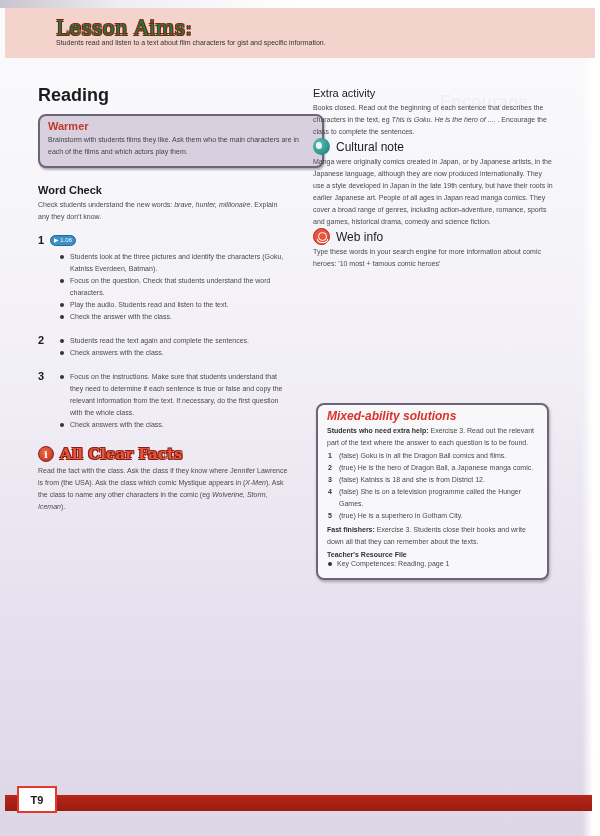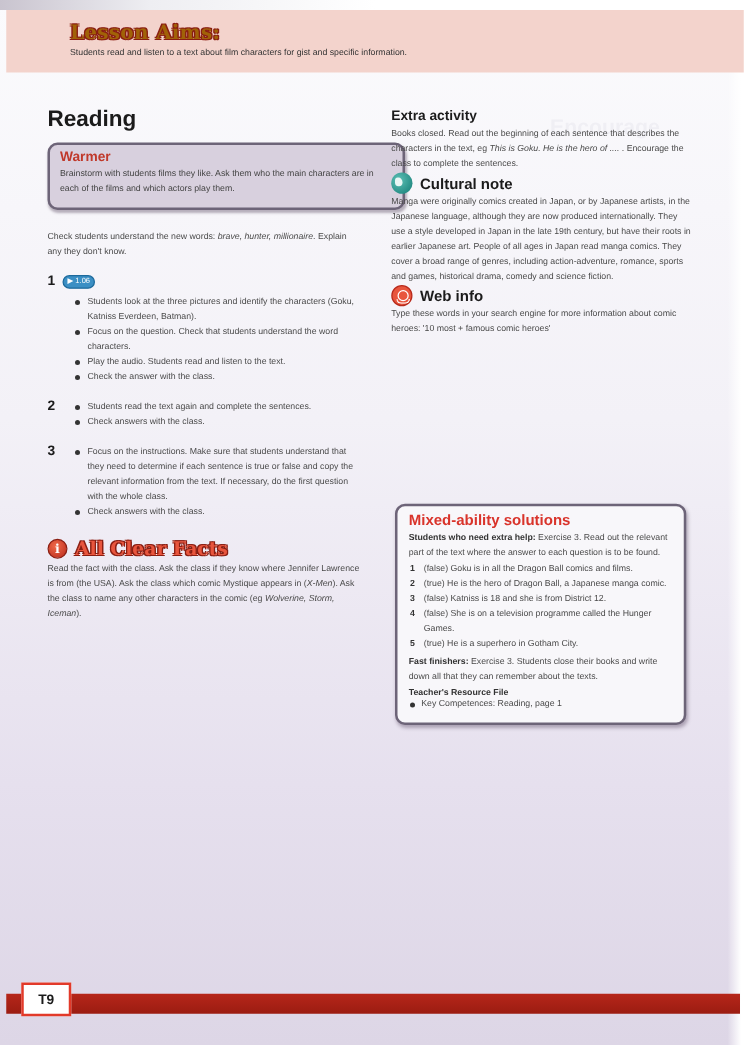--- a/index.html
+++ b/index.html
@@ -17,22 +17,22 @@
     .top-strip {
       position:absolute; left:0; top:0; width:600px; height:8px;
       background: linear-gradient(90deg, #c9c4cf 0%, #eeeef2 20%, #ffffff 50%);
     }
     .aims-band {
       position:absolute; left:5px; top:8px; width:590px; height:50px;
       background:#f3d3cc;
     }
     .aims-title {
       position:absolute; left:51px; top:8px;
-      font-family:"DejaVu Serif", serif; font-weight:bold; font-size:16px;
-      color:#a16207;
+      font-family:"DejaVu Serif", serif; font-weight:normal; font-size:20px;
+      color:#15803d;
       text-shadow: -1px -1px 0 #8a1e12, 1px -1px 0 #8a1e12, -1px 1px 0 #8a1e12, 1px 1px 0 #8a1e12;
       letter-spacing:0.2px;
     }
     .aims-text {
       position:absolute; left:51px; top:31px;
       font-size:7px; color:#333;
     }
 
     .col-left { position:absolute; left:38px; top:85px; width:250px; }
     .col-right { position:absolute; left:313px; top:87px; width:240px; }
@@ -79,21 +79,21 @@
       display:flex; align-items:center; justify-content:center;
       border:1px solid #8a1e12;
     }
     .facts-title {
       margin-left:6px;
       font-family:"DejaVu Serif", serif; font-weight:bold; font-size:15px;
       color:#e8553d;
       text-shadow: -1px -1px 0 #8a1e12, 1px -1px 0 #8a1e12, -1px 1px 0 #8a1e12, 1px 1px 0 #8a1e12;
     }
 
-    .h-extra { font-size:11px; font-weight:bold; color:#1b1b1b; }
+    .h-extra { font-size:11px; font-weight:normal; color:#1b1b1b; }
     .icon-head { display:flex; align-items:center; margin-top:0; }
     .globe-icon {
       width:17px; height:17px; border-radius:50%;
       background: radial-gradient(circle at 35% 35%, #5cc0b5, #137b74);
       position:relative;
     }
     .globe-icon::after {
       content:""; position:absolute; left:3px; top:4px; width:6px; height:7px;
       background:#e9f6f4; border-radius:40% 60% 50% 50%;
     }
@@ -111,21 +111,21 @@
     }
     .icon-head .h-extra { margin-left:6px; font-size:12px; }
 
     .mixed-box {
       position:absolute; left:316px; top:403px; width:233px;
       background:#f8f7fa;
       border:2px solid #6d6478; border-radius:8px;
       padding:4px 8px 8px 9px;
       box-shadow: 1px 2px 3px rgba(60,40,70,0.35);
     }
-    .mixed-title { font-size:12px; font-weight:bold; color:#d9342b; }
+    .mixed-title { font-size:12px; font-weight:bold; color:#d9342b;font-style:italic; }
     .mixed-box .body-text { margin-top:2px; }
     .mixed-box b { font-weight:bold; color:#333; }
     .answer-list { list-style:none; margin-top:1px; }
     .answer-list li { position:relative; padding-left:12px; font-size:7px; line-height:12px; color:#4a4a4a; }
     .answer-list li .n { position:absolute; left:1px; top:0; font-weight:bold; color:#333; }
     .selfstudy-title { font-size:12px; font-weight:bold; color:#d9342b; margin-top:6px; }
     .trf-label { font-size:7px; font-weight:bold; color:#333; margin-top:3px; }
     .trf-list { list-style:none; }
     .trf-list li { position:relative; padding-left:10px; font-size:7px; line-height:12px; color:#4a4a4a; }
     .trf-list li::before {
@@ -165,20 +165,21 @@
 
 <div class="col-left">
   <div class="h-reading">Reading</div>
 
   <div class="warmer-box">
     <div class="warmer-title">Warmer</div>
     <div class="warmer-text">Brainstorm with students films they like. Ask them who the main characters are in each of the films and which actors play them.</div>
   </div>
 
   <div class="wordcheck">
+    <div class="h-section">Word Check</div>
     <div class="body-text"><span>Check students understand the new words: </span><i>brave, hunter, millionaire</i><span>. Explain any they don't know.</span></div>
   </div>
 
   <div class="task has-audio" style="margin-top:12px;">
     <span class="task-num">1</span>
     <span class="audio-badge"><span>▶</span> <span>1.06</span></span>
     <ul>
       <li>Students look at the three pictures and identify the characters (Goku, Katniss Everdeen, Batman).</li>
       <li>Focus on the question. Check that students understand the word characters.</li>
       <li>Play the audio. Students read and listen to the text.</li>

